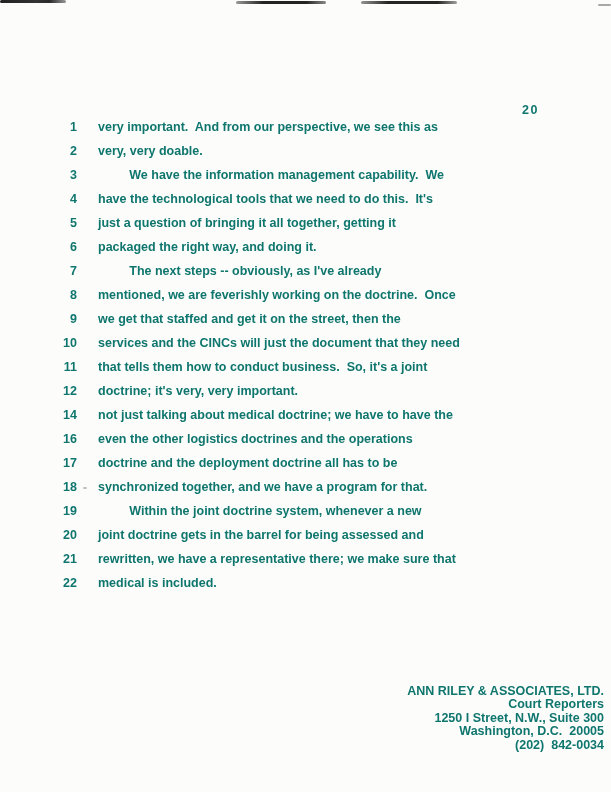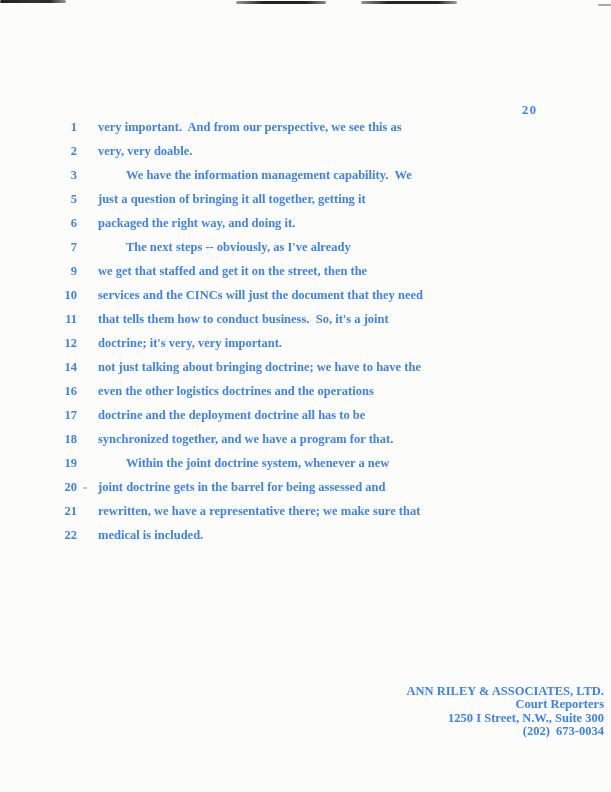--- a/index.html
+++ b/index.html
@@ -1,22 +1,22 @@
 <!DOCTYPE html>
 <html><head>
 <meta charset="utf-8">
 <style>
   html, body { margin: 0; padding: 0; background: #e8e8e8; }
   .page {
     position: relative;
     width: 611px;
     height: 792px;
     background: #fcfcfb;
-    font-family: Liberation Serif, serif;
-    color: #3b82f6;
+    font-family: Liberation Sans, sans-serif;
+    color: #0f766e;
     overflow: hidden;
   }
 
   
   .artifact { position: absolute; border-radius: 2px; }
   .a1 { left: 0;   top: 0; width: 66px; height: 3px;
         background: linear-gradient(90deg, #222 0%, #333 55%, #2a2a2a 75%, #9a9a9a 100%); }
   .a2 { left: 236px; top: 1px; width: 90px; height: 3px;
         background: linear-gradient(90deg, #999 0%, #242424 30%, #242424 78%, #8a8a8a 100%); }
   .a3 { left: 361px; top: 1px; width: 96px; height: 3px;
@@ -80,37 +80,40 @@
   <div class="artifact a3"></div>
   <div class="artifact a4"></div>
   <div class="artifact a5"></div>
 
   <div class="page-number">20</div>
 
   <div class="transcript">
     <div class="line-row"><span class="line-num">1</span><span class="line-text">very important.  And from our perspective, we see this as</span></div>
     <div class="line-row"><span class="line-num">2</span><span class="line-text">very, very doable.</span></div>
     <div class="line-row"><span class="line-num">3</span><span class="line-text">         We have the information management capability.  We</span></div>
+    <div class="line-row"><span class="line-num">4</span><span class="line-text">have the technological tools that we need to do this.  It's</span></div>
     <div class="line-row"><span class="line-num">5</span><span class="line-text">just a question of bringing it all together, getting it</span></div>
     <div class="line-row"><span class="line-num">6</span><span class="line-text">packaged the right way, and doing it.</span></div>
     <div class="line-row"><span class="line-num">7</span><span class="line-text">         The next steps -- obviously, as I've already</span></div>
+    <div class="line-row"><span class="line-num">8</span><span class="line-text">mentioned, we are feverishly working on the doctrine.  Once</span></div>
     <div class="line-row"><span class="line-num">9</span><span class="line-text">we get that staffed and get it on the street, then the</span></div>
     <div class="line-row"><span class="line-num">10</span><span class="line-text">services and the CINCs will just the document that they need</span></div>
     <div class="line-row"><span class="line-num">11</span><span class="line-text">that tells them how to conduct business.  So, it's a joint</span></div>
     <div class="line-row"><span class="line-num">12</span><span class="line-text">doctrine; it's very, very important.</span></div>
-    <div class="line-row"><span class="line-num">14</span><span class="line-text">not just talking about bringing doctrine; we have to have the</span></div>
+    <div class="line-row"><span class="line-num">14</span><span class="line-text">not just talking about medical doctrine; we have to have the</span></div>
     <div class="line-row"><span class="line-num">16</span><span class="line-text">even the other logistics doctrines and the operations</span></div>
     <div class="line-row"><span class="line-num">17</span><span class="line-text">doctrine and the deployment doctrine all has to be</span></div>
     <div class="line-row"><span class="line-num">18</span><span class="line-text">synchronized together, and we have a program for that.</span></div>
     <div class="line-row"><span class="line-num">19</span><span class="line-text">         Within the joint doctrine system, whenever a new</span></div>
     <div class="line-row"><span class="line-num">20</span><span class="line-text">joint doctrine gets in the barrel for being assessed and</span></div>
     <div class="line-row"><span class="line-num">21</span><span class="line-text">rewritten, we have a representative there; we make sure that</span></div>
     <div class="line-row"><span class="line-num">22</span><span class="line-text">medical is included.</span></div>
   </div>
 
   <div class="footer">
     <div class="footer-line">ANN RILEY &amp; ASSOCIATES, LTD.</div>
     <div class="footer-line">Court Reporters</div>
     <div class="footer-line">1250 I Street, N.W., Suite 300</div>
-    <div class="footer-line">(202)  673-0034</div>
+    <div class="footer-line">Washington, D.C.  20005</div>
+    <div class="footer-line">(202)  842-0034</div>
   </div>
 
 </div>
 
 </body></html>

